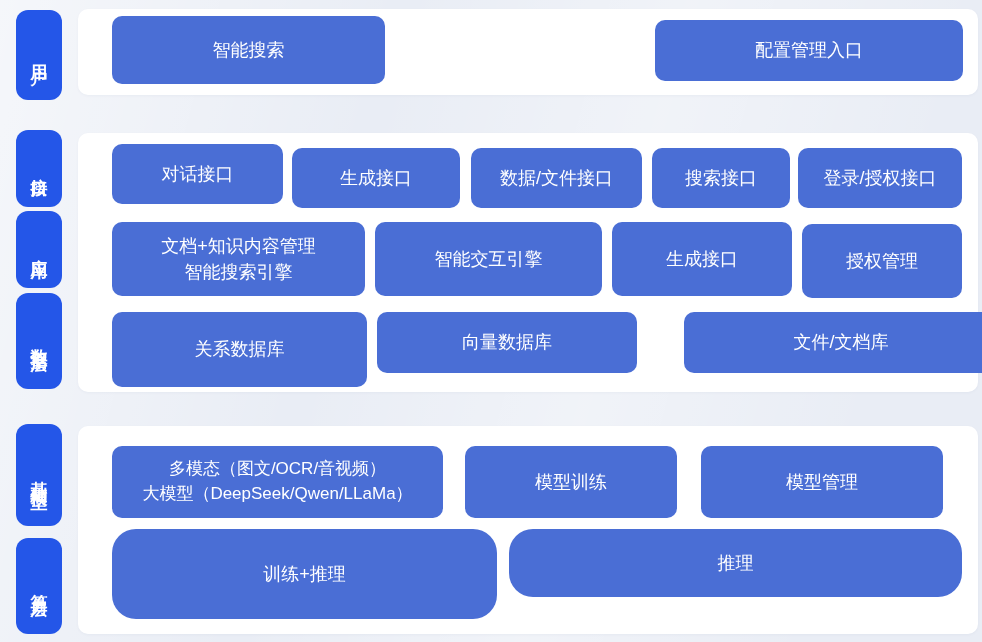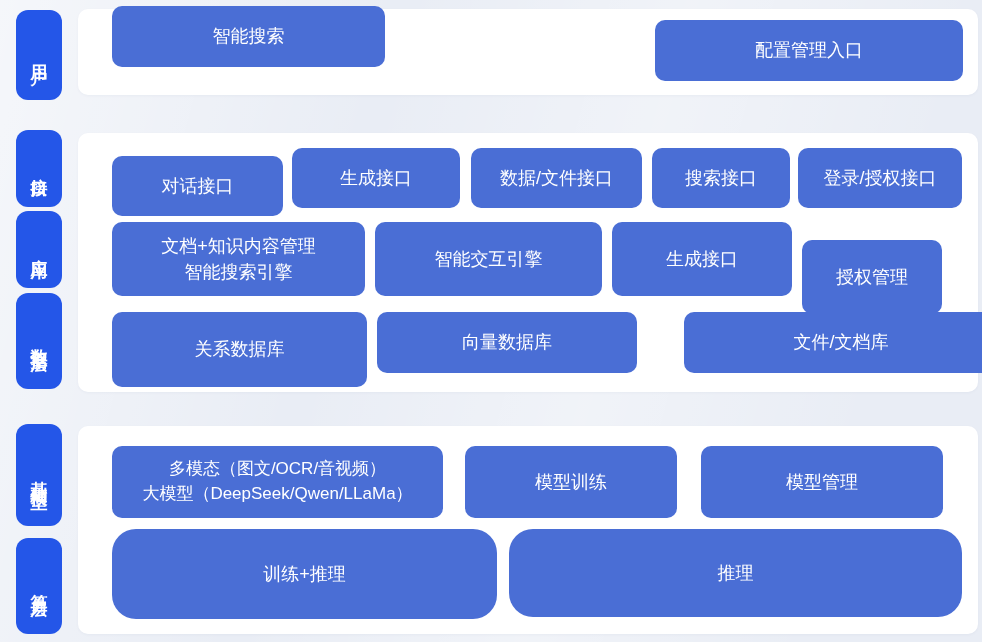--- a/index.html
+++ b/index.html
@@ -77,28 +77,28 @@
   <div class="pill" style="top:293px;height:96px">
       <span>数据层</span>
     </div>
   <div class="pill" style="top:424px;height:102px">
       <span>基础模型</span>
     </div>
   <div class="pill" style="top:538px;height:96px">
       <span>算力层</span>
     </div>
 
-  <div class="node" style="left:112px;top:6px;width:273px;height:61px">
+  <div class="node" style="left:112px;top:16px;width:273px;height:68px">
       <span>智能搜索</span>
     </div>
   <div class="node" style="left:655px;top:20px;width:308px;height:61px">
       <span>配置管理入口</span>
     </div>
 
-  <div class="node" style="left:112px;top:156px;width:171px;height:60px">
+  <div class="node" style="left:112px;top:144px;width:171px;height:60px">
       <span>对话接口</span>
     </div>
   <div class="node" style="left:292px;top:148px;width:168px;height:60px">
       <span>生成接口</span>
     </div>
   <div class="node" style="left:471px;top:148px;width:171px;height:60px">
       <span>数据/文件接口</span>
     </div>
   <div class="node" style="left:652px;top:148px;width:138px;height:60px">
       <span>搜索接口</span>
@@ -110,21 +110,21 @@
   <div class="node" style="left:112px;top:222px;width:253px;height:74px">
       <span>文档+知识内容管理
 智能搜索引擎</span>
     </div>
   <div class="node" style="left:375px;top:222px;width:227px;height:74px">
       <span>智能交互引擎</span>
     </div>
   <div class="node" style="left:612px;top:222px;width:180px;height:74px">
       <span>生成接口</span>
     </div>
-  <div class="node" style="left:802px;top:240px;width:140px;height:74px">
+  <div class="node" style="left:802px;top:224px;width:160px;height:74px">
       <span>授权管理</span>
     </div>
 
   <div class="node" style="left:112px;top:312px;width:255px;height:75px">
       <span>关系数据库</span>
     </div>
   <div class="node" style="left:377px;top:312px;width:260px;height:61px">
       <span>向量数据库</span>
     </div>
   <div class="node" style="left:684px;top:312px;width:314px;height:61px">
@@ -138,17 +138,17 @@
   <div class="node" style="left:465px;top:446px;width:212px;height:72px">
       <span>模型训练</span>
     </div>
   <div class="node" style="left:701px;top:446px;width:242px;height:72px">
       <span>模型管理</span>
     </div>
 
   <div class="node big" style="left:112px;top:529px;width:385px;height:90px">
       <span>训练+推理</span>
     </div>
-  <div class="node big" style="left:509px;top:529px;width:453px;height:88px">
+  <div class="node big" style="left:509px;top:529px;width:453px;height:68px">
       <span>推理</span>
     </div>
 
 </div>
 
 </body></html>

